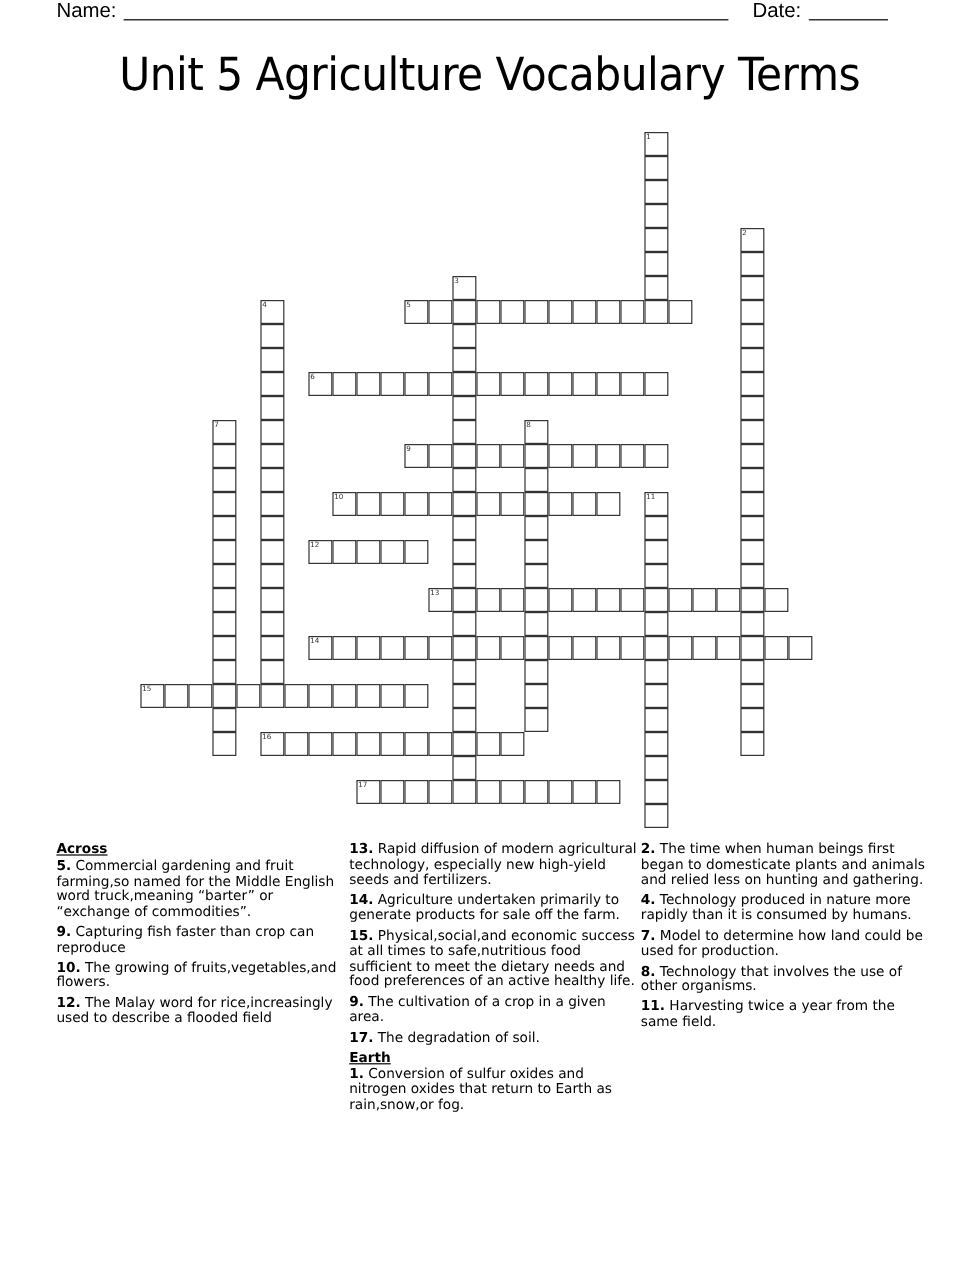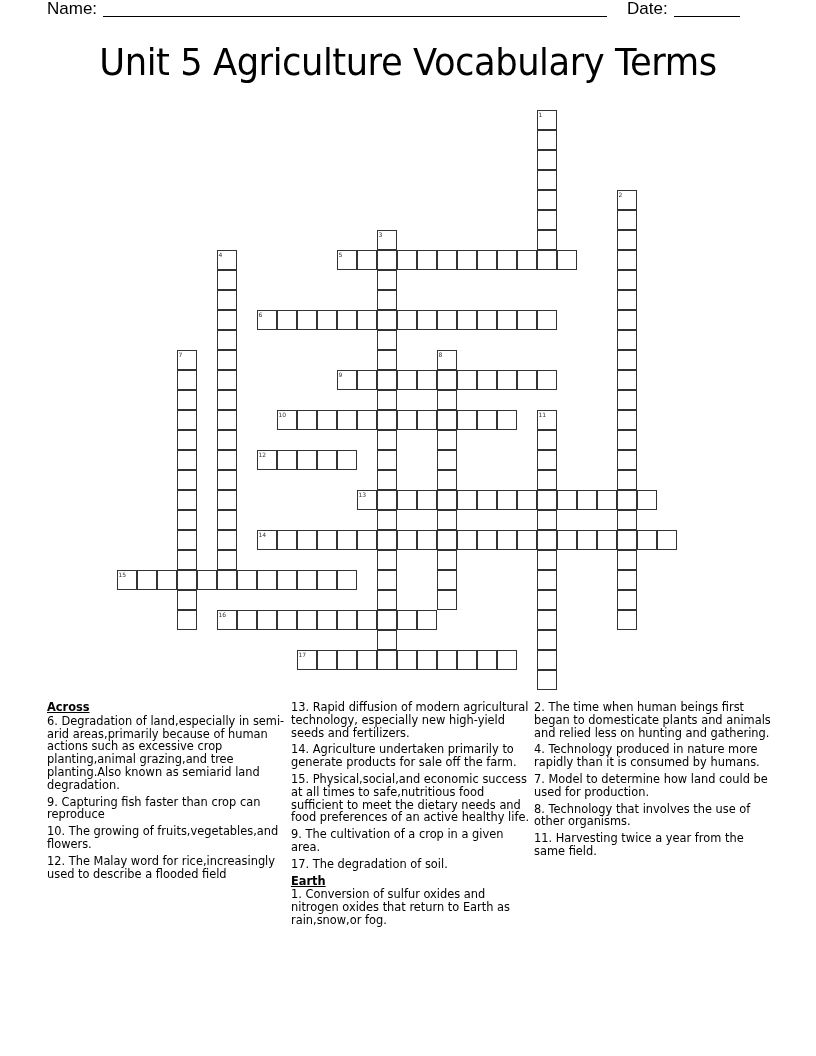--- a/index.html
+++ b/index.html
@@ -11,21 +11,21 @@
   .header-line .date-field { position:absolute; left:627px; top:0; width:66px; height:16px; border-bottom:1px solid #000; }
   .title { position:absolute; top:40px; left:0; width:816px; text-align:center; font-family:"DejaVu Sans", sans-serif; font-size:38px; font-weight:normal; letter-spacing:-0.5px; transform:scaleX(0.93); }
   .grid { position:absolute; left:117px; top:110px; width:600px; height:600px; }
   .cell { position:absolute; width:20px; height:20px; box-sizing:border-box; border:1px solid #333; background:#fff; margin-left:-0.5px; margin-top:-0.5px; }
   .cell .num { position:absolute; left:1px; top:0px; font-size:6px; line-height:7px; color:#333; font-family:"DejaVu Sans", sans-serif; }
   .clues { position:absolute; top:701px; font-size:11.4px; line-height:12.8px; }
   .col1 { left:47px; width:240px; }
   .col2 { left:291px; width:240px; }
   .col3 { left:534px; width:240px; }
   .clue { margin-bottom:4px; }
-  .clue b { font-weight:normal; }
+  .clue b { font-weight:bold; }
   .section-head { font-weight:bold; text-decoration:underline; margin-bottom:1px; }
 </style>
 </head>
 <body>
 
 <div class="header-line">
   <span class="name-lbl">Name:</span>
   <span class="name-field"></span>
   <span class="date-lbl">Date:</span>
   <span class="date-field"></span>
@@ -281,21 +281,21 @@
     <div class="cell" style="left: 280px; top: 540px;"></div>
     <div class="cell" style="left: 300px; top: 540px;"></div>
     <div class="cell" style="left: 320px; top: 540px;"></div>
     <div class="cell" style="left: 340px; top: 540px;"></div>
     <div class="cell" style="left: 360px; top: 540px;"></div>
     <div class="cell" style="left: 380px; top: 540px;"></div>
   </div>
 
 <div class="clues col1">
   <div class="section-head">Across</div>
-  <div class="clue"><b>6.</b><span> Degradation of land,especially in semi-arid areas,primarily because of human actions such as excessive crop planting,animal grazing,and tree planting.Also known as semiarid land degradation.</span></div>
+  <div class="clue"><b>5.</b><span> Commercial gardening and fruit farming,so named for the Middle English word truck,meaning “barter” or “exchange of commodities”.</span></div>
   <div class="clue"><b>9.</b><span> Capturing fish faster than crop can reproduce</span></div>
   <div class="clue"><b>10.</b><span> The growing of fruits,vegetables,and flowers.</span></div>
   <div class="clue"><b>12.</b><span> The Malay word for rice,increasingly used to describe a flooded field</span></div>
 </div>
 
 <div class="clues col2">
   <div class="clue"><b>13.</b><span> Rapid diffusion of modern agricultural technology, especially new high-yield seeds and fertilizers.</span></div>
   <div class="clue"><b>14.</b><span> Agriculture undertaken primarily to generate products for sale off the farm.</span></div>
   <div class="clue"><b>15.</b><span> Physical,social,and economic success at all times to safe,nutritious food sufficient to meet the dietary needs and food preferences of an active healthy life.</span></div>
   <div class="clue"><b>9.</b><span> The cultivation of a crop in a given area.</span></div>

